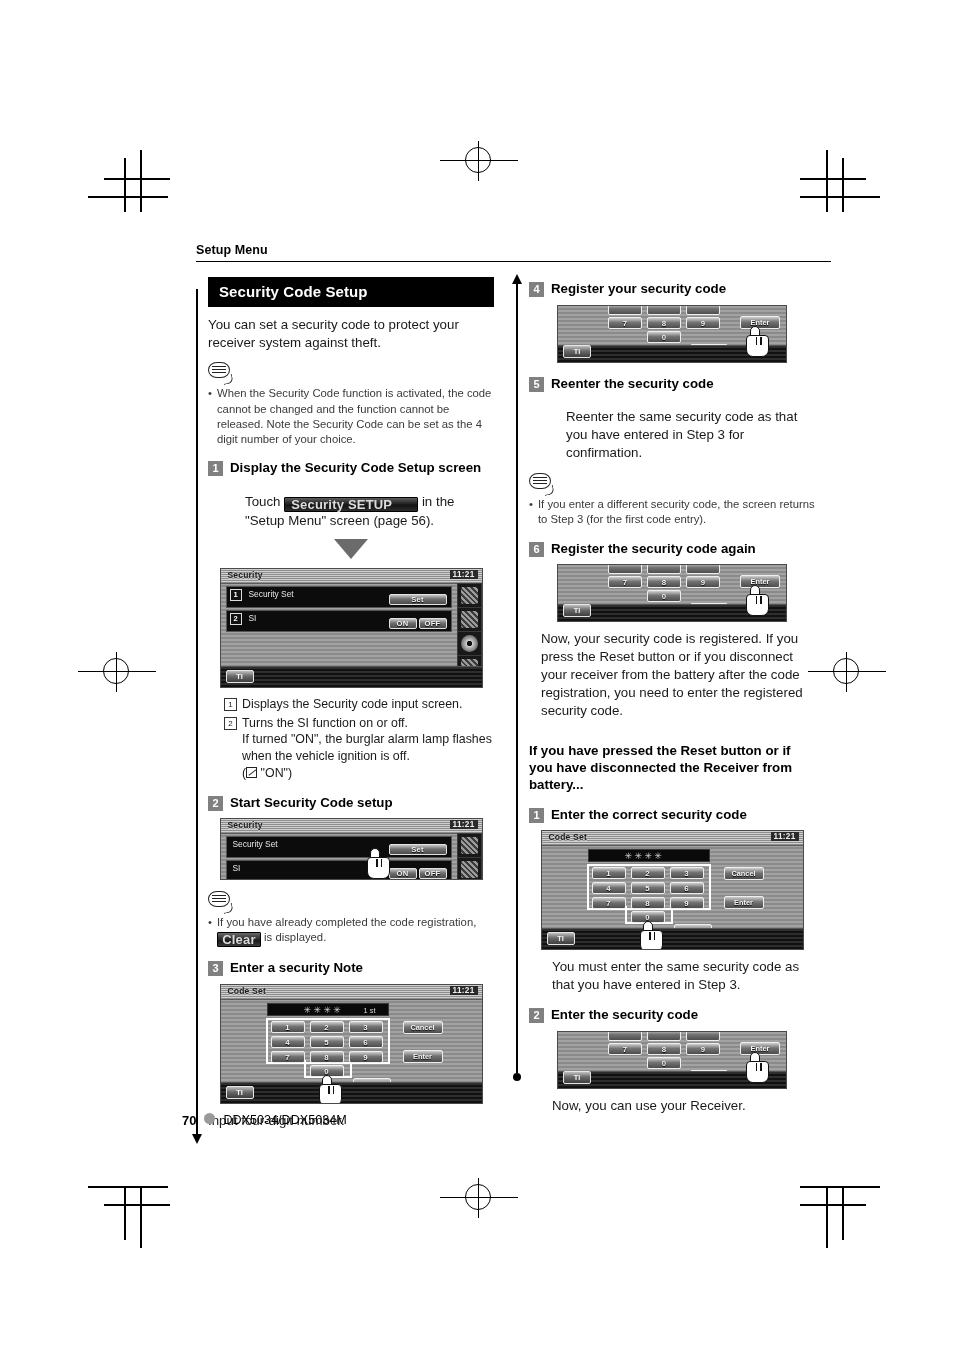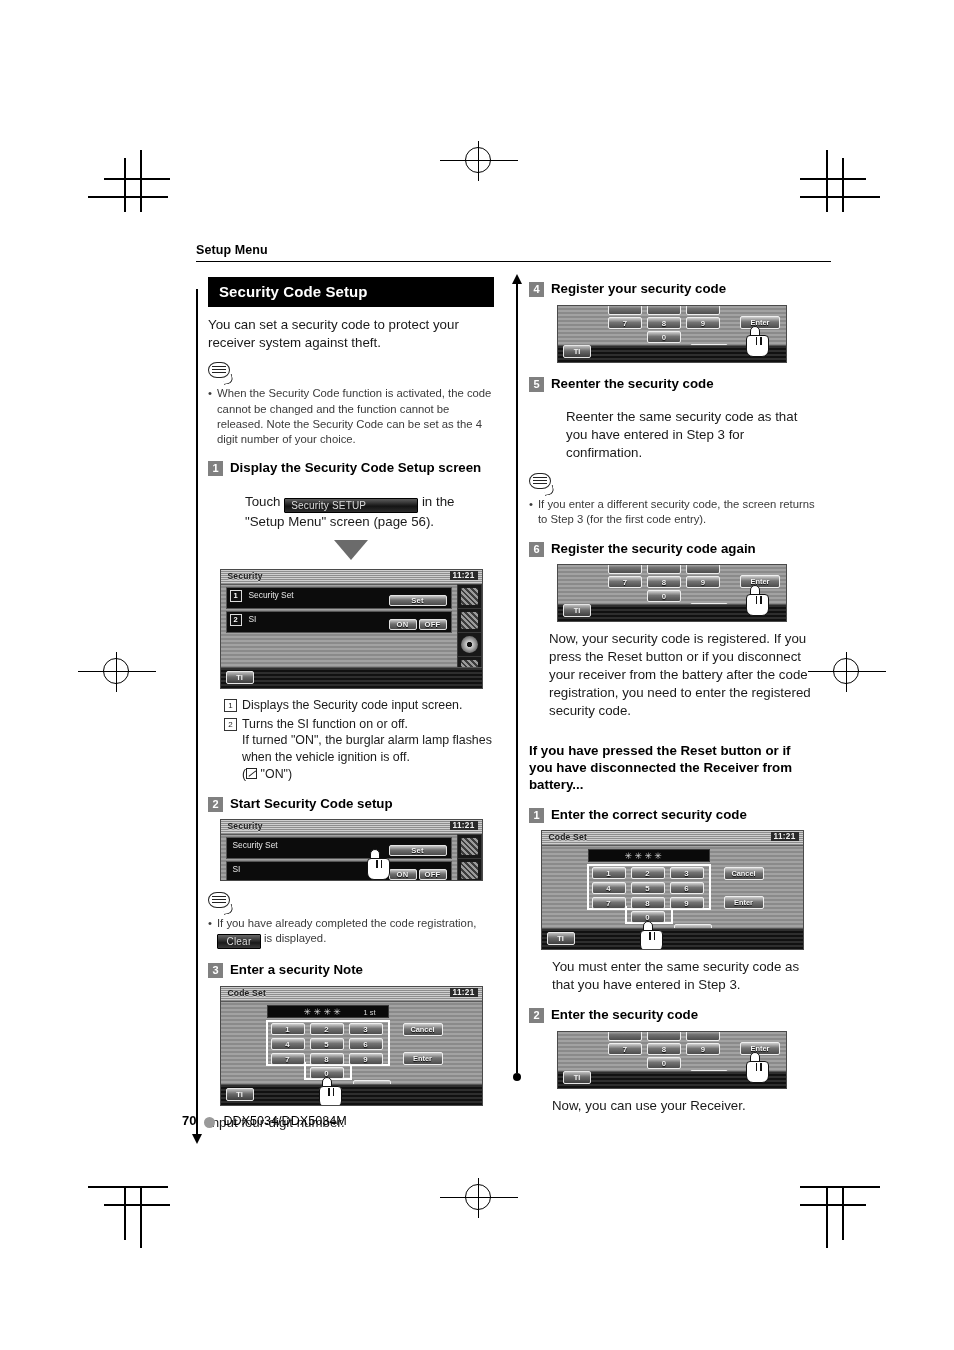--- a/index.html
+++ b/index.html
@@ -62,21 +62,21 @@
   .stepnum{flex:0 0 auto;width:15px;height:15px;background:#808080;color:#fff;
      font-size:11px;font-weight:bold;text-align:center;line-height:15px;margin-top:1px;}
   .steptitle{font-size:13.3px;font-weight:bold;line-height:1.25;}
   .stepbody{margin-left:37px;font-size:13.3px;line-height:1.35;color:#1a1a1a;margin-top:16px;}
   .para{font-size:13.3px;line-height:1.35;color:#1a1a1a;}
   .bold-head{font-size:13.3px;font-weight:bold;line-height:1.3;}
 
   
   .inlinebtn{display:inline-block;vertical-align:-3px;height:13px;line-height:13px;
      background:linear-gradient(to bottom,#5d5d5d,#141414 55%,#2c2c2c);
-     color:#dcdcdc;font-size:10px;font-weight:normal;padding:0 6px;
+     color:#dcdcdc;font-size:13px;font-weight:bold;padding:0 6px;
      border:1px solid #000;border-radius:1px;letter-spacing:.2px;}
   .inlinebtn.wide{width:120px;text-align:left;padding-left:6px;}
   .inlinebtn.clearbtn{width:42px;text-align:center;padding:0;
      background:linear-gradient(to bottom,#6a6a6a,#1a1a1a 60%,#3a3a3a);}
   .pencil{display:inline-block;width:11px;height:11px;border:1.2px solid #222;
      vertical-align:-1px;position:relative;box-sizing:border-box;}
   .pencil:after{content:"";position:absolute;left:1px;top:4.5px;width:9px;height:1.4px;
      background:#222;transform:rotate(-38deg);}
 
   
@@ -141,21 +141,21 @@
 
   
   .hand{position:absolute;width:26px;height:30px;pointer-events:none;}
   .hand .palm{position:absolute;left:2px;top:9px;width:21px;height:20px;
      background:#fff;border:1.6px solid #111;border-radius:4px 4px 7px 7px;}
   .hand .finger{position:absolute;left:5.5px;top:0px;width:8px;height:15px;
      background:#fff;border:1.6px solid #111;border-radius:5px 5px 0 0;}
   .hand .kn1,.hand .kn2{position:absolute;top:11px;width:1.6px;height:8px;background:#111;}
   .hand .kn1{left:11.5px;} .hand .kn2{left:16px;}
 
-  .footer{position:absolute;left:182px;top:1113px;display:flex;align-items:flex-end;gap:8px;}
+  .footer{position:absolute;left:182px;top:1113px;display:flex;align-items:flex-start;gap:8px;}
   .footer .pgno{font-size:13px;font-weight:bold;}
   .footer .dot{width:11px;height:11px;border-radius:50%;background:#9a9a9a;}
   .footer .model{font-size:12.6px;}
 </style>
 </head>
 <body>
 
 <div class="page">
 
   <div>
@@ -445,21 +445,21 @@
           <div class="devfooter" style="height:16px;"></div>
           <div class="tibtn">TI</div>
           <div class="hand" style="left:186px;top:20px;">
             <div class="finger"></div>
               <div class="palm"></div>
               <div class="kn1"></div>
               <div class="kn2"></div>
           </div>
         </div>
 
-        <div class="para" style="margin-top:8px;margin-left:20px;">Now, your security code is registered. If you press the Reset button or if you disconnect your receiver from the battery after the code registration, you need to enter the registered security code.</div>
+        <div class="para" style="margin-top:8px;margin-left:12px;">Now, your security code is registered. If you press the Reset button or if you disconnect your receiver from the battery after the code registration, you need to enter the registered security code.</div>
 
         <div class="bold-head" style="margin-top:22px;">If you have pressed the Reset button or if you have disconnected the Receiver from battery...</div>
 
         <div class="step">
           <div class="stepnum">1</div>
           <div class="steptitle">Enter the correct security code</div>
         </div>
 
         <div class="device dev-full" style="margin-top:7px;">
           <div class="dev-body"></div>

